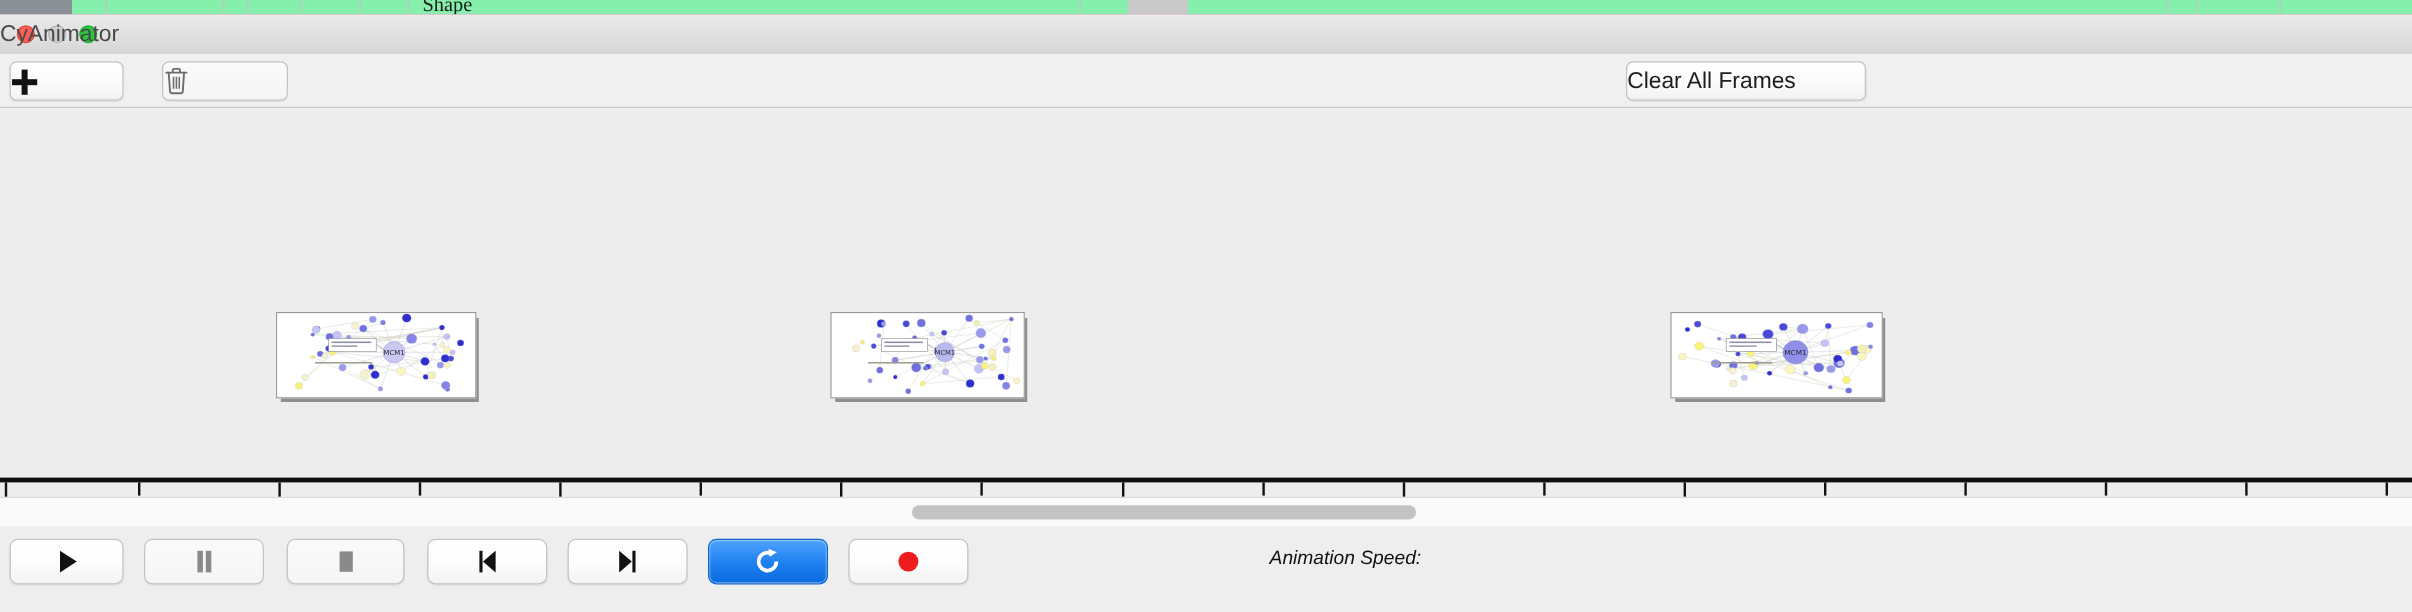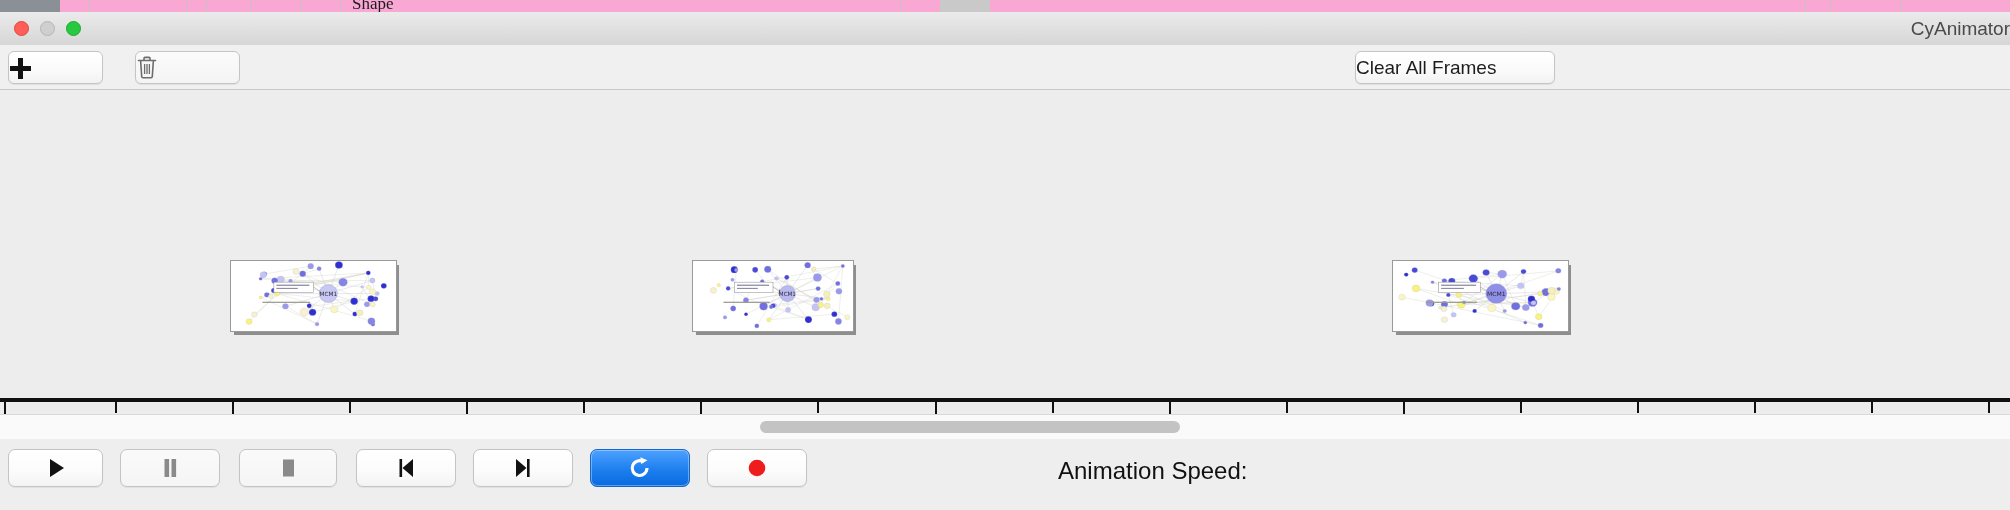--- a/index.html
+++ b/index.html
@@ -5,38 +5,38 @@
   html,body{margin:0;padding:0;}
   body{
     width:2010px;height:510px;overflow:hidden;
     font-family:"Liberation Sans", sans-serif;
     background:#ededed;
     -webkit-font-smoothing:antialiased;
   }
   #app{position:relative;width:2010px;height:510px;}
 
   
-  .bg-strip{position:absolute;left:0;top:0;width:2010px;height:12px;background:#f9a8d4;
+  .bg-strip{position:absolute;left:0;top:0;width:2010px;height:12px;background:#86efac;
             border-bottom:7px solid #ec4899;overflow:hidden;}
   .bg-strip .blk{position:absolute;top:0;height:12px;background:#8b8f96;}
   .bg-strip .tabsep{position:absolute;top:0;height:12px;width:1px;background:#c3c3c3;}
   .bg-strip .ghost{position:absolute;top:-2px;font-size:17px;color:#1b1b1b;
                    font-family:"Liberation Serif",serif;line-height:12px;}
 
   
   .titlebar{position:absolute;left:0;top:12px;width:2010px;height:33px;
     background:linear-gradient(to bottom,#ebebeb 0%,#d6d6d6 100%);
     border-bottom:1px solid #b2b2b2;}
   .traffic{position:absolute;top:9px;display:flex;gap:11px;left:14px;}
   .dot{width:15px;height:15px;border-radius:50%;box-sizing:border-box;}
   .dot.red{background:#ff5f57;border:1px solid #e0443e;}
   .dot.yellow{background:#cfcfcf;border:1px solid #b5b5b5;}
   .dot.green{background:#28c840;border:1px solid #1aab29;}
   .title{position:absolute;left:0;top:0;width:2010px;height:43px;line-height:33px;
-    text-align:right;font-size:19px;color:#4a4a4a;}
+    text-align:left;font-size:19px;color:#4a4a4a;}
 
   
   .toolbar{position:absolute;left:0;top:45px;width:2010px;height:44px;
     background:#f0f0f0;border-bottom:1px solid #c8c8c8;}
   .btn{position:absolute;box-sizing:border-box;border:1px solid #c4c4c4;border-radius:6px;
     background:linear-gradient(to bottom,#ffffff 0%,#fafafa 60%,#f2f2f2 100%);
     display:flex;align-items:center;justify-content:flex-start;cursor:default;
     box-shadow:0 1px 1px rgba(0,0,0,.07);}
   .btn.flat{background:linear-gradient(to bottom,#fbfbfb 0%,#f4f4f4 100%);}
   #add-frame-button{left:8px;top:6px;width:95px;height:33px;}
@@ -78,21 +78,21 @@
   .cbtn{position:absolute;top:10px;height:38px;box-sizing:border-box;
     border:1px solid #c4c4c4;border-radius:7px;
     background:linear-gradient(to bottom,#ffffff 0%,#fcfcfc 55%,#f3f3f3 100%);
     display:flex;align-items:center;justify-content:center;cursor:default;
     box-shadow:0 1px 1px rgba(0,0,0,.06);}
   .cbtn.dim{background:linear-gradient(to bottom,#fafafa 0%,#f5f5f5 100%);}
   .cbtn.active{border:1px solid #1366cc;
     background:linear-gradient(to bottom,#4ea2ff 0%,#1d7fee 55%,#0a6ae0 100%);
     box-shadow:0 0 0 1px rgba(255,255,255,.35) inset;}
 
-  .speed-label{position:absolute;top:18px;left:1058px;font-size:24px;color:#111;}
+  .speed-label{position:absolute;top:18px;left:1058px;font-size:16px;color:#111;font-style:italic;}
 </style>
 </head>
 <body>
 
 <div id="app">
 
   <div class="bg-strip">
     <div class="blk" style="left:0;width:60px;"></div>
     <div class="tabsep" style="left:88px;"></div>
     <div class="tabsep" style="left:186px;"></div>

